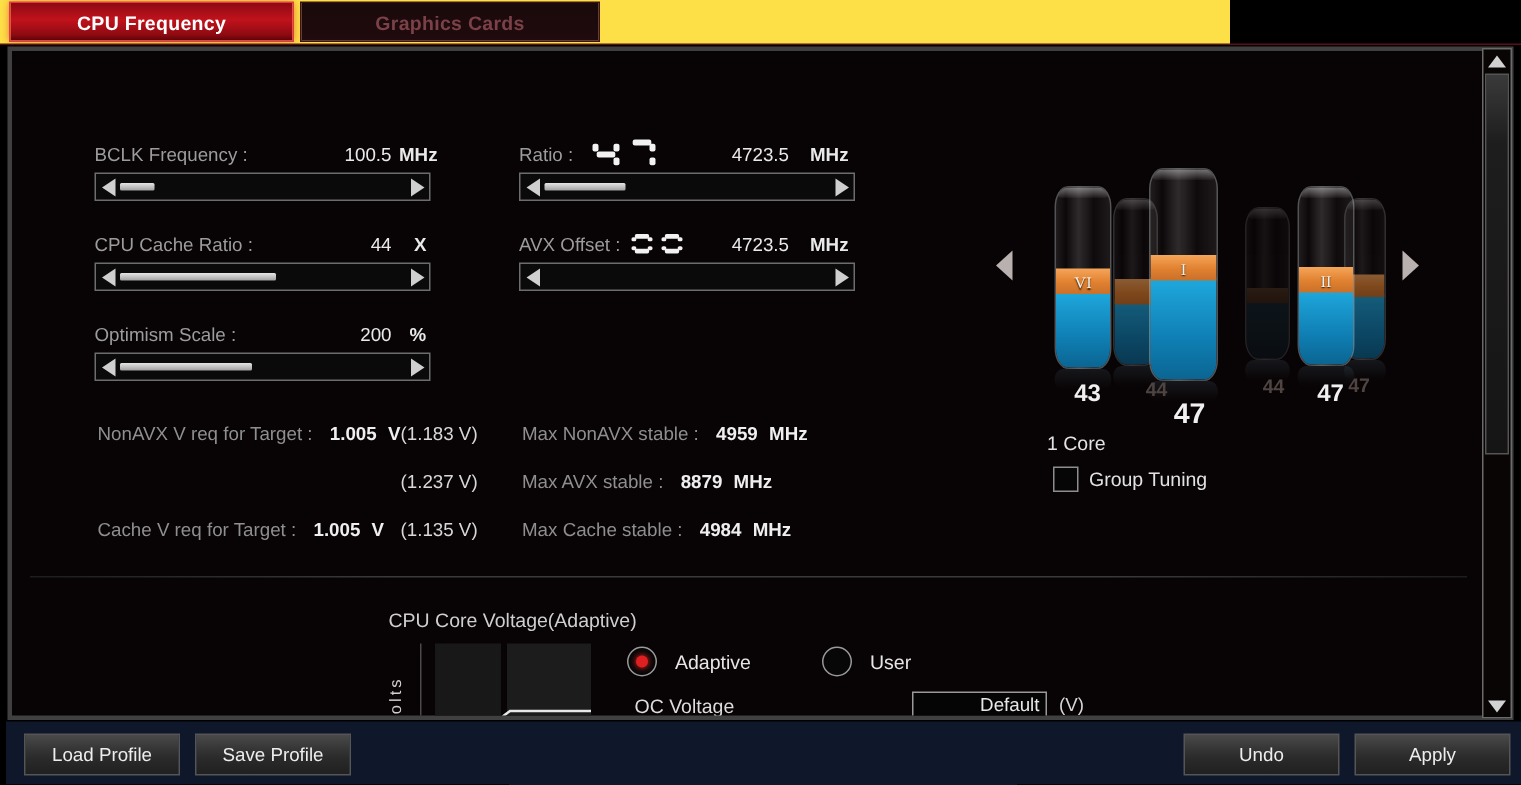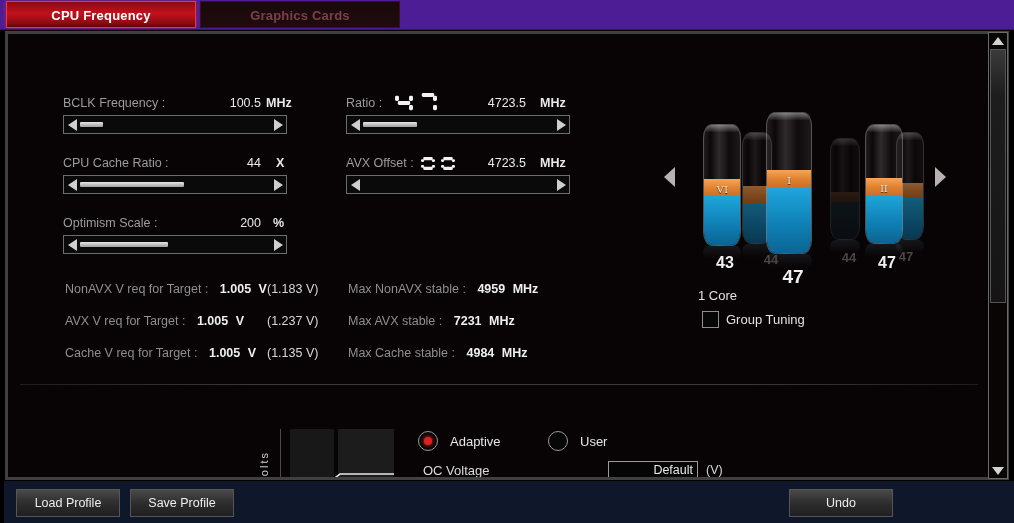--- a/index.html
+++ b/index.html
@@ -5,21 +5,21 @@
   * { box-sizing: border-box; margin:0; padding:0; }
   html,body { background:#000; }
   body {
     width:1014px; height:523px; overflow:hidden;
     font-family:"Liberation Sans", sans-serif;
     color:#d8d8d8;
     position:relative;
   }
 
   
-  .tabbar { position:absolute; left:0; top:0; width:1014px; height:30px; background:#4c1d95; }
+  .tabbar { position:absolute; left:0; top:0; width:820px; height:30px; background:#fde047; }
   .tab {
     position:absolute; top:1px; height:27px; line-height:27px;
     text-align:center; font-size:13px; font-weight:bold;
     letter-spacing:.2px;
   }
   .tab.active {
     left:6px; width:190px; color:#ffffff;
     background:linear-gradient(180deg,#8d0a12 0%, #c1121c 45%, #8e0a11 85%, #5a0509 100%);
     border:1px solid #e03a42;
     box-shadow:0 0 5px rgba(220,40,50,.55);
@@ -292,29 +292,24 @@
     <span class="ro-val" style="margin-left:8px;">1.005</span>
     <span class="ro-val" style="margin-left:4px;">V</span>
   </div>
   <div class="readout" style="left:259px; top:248px;">(1.183  V)</div>
   <div class="readout" style="left:340px; top:248px;">
     <span class="ro-label">Max NonAVX stable :</span>
     <span class="ro-val" style="margin-left:8px;">4959</span>
     <span class="ro-val" style="margin-left:4px;">MHz</span>
   </div>
 
-  <div class="readout" style="left:57px; top:280px;">
-    <span class="ro-label">AVX V req for Target :</span>
-    <span class="ro-val" style="margin-left:8px;">1.005</span>
-    <span class="ro-val" style="margin-left:4px;">V</span>
-  </div>
   <div class="readout" style="left:259px; top:280px;">(1.237  V)</div>
   <div class="readout" style="left:340px; top:280px;">
     <span class="ro-label">Max AVX stable :</span>
-    <span class="ro-val" style="margin-left:8px;">7231</span>
+    <span class="ro-val" style="margin-left:8px;">8879</span>
     <span class="ro-val" style="margin-left:4px;">MHz</span>
   </div>
 
   <div class="readout" style="left:57px; top:312px;">
     <span class="ro-label">Cache V req for Target :</span>
     <span class="ro-val" style="margin-left:8px;">1.005</span>
     <span class="ro-val" style="margin-left:4px;">V</span>
   </div>
   <div class="readout" style="left:259px; top:312px;">(1.135  V)</div>
   <div class="readout" style="left:340px; top:312px;">
@@ -388,20 +383,21 @@
           <div class="tube-num" style="left: 204px; top: 160px; width: 50px; font-size: 16px; z-index: 4; color: rgb(240, 240, 240);">47</div>
         </div>
   </div>
 
   <div class="core-count">1 Core</div>
   <div class="grp">
     <div class="box"></div>
     <div class="txt">Group Tuning</div>
   </div>
 
+  <div class="vheading">CPU Core Voltage(Adaptive)</div>
   <div class="vchart">
     <div class="ylab">volts</div>
     <div class="band1"></div>
     <div class="band2"></div>
     <div class="axis"></div>
     <svg width="136" height="85">
       <polyline points="48,85 56,74 62,66 70,56 78,48 82,45 136,45" fill="none" stroke="#e8e8e8" stroke-width="1.6"></polyline>
     </svg>
   </div>
 
@@ -426,13 +422,14 @@
 <div class="scroll">
   <div class="sb-btn up"></div>
   <div class="sb-thumb"></div>
   <div class="sb-btn down"></div>
 </div>
 
 <div class="footer">
   <div class="btn load">Load Profile</div>
   <div class="btn save">Save Profile</div>
   <div class="btn undo">Undo</div>
+  <div class="btn apply">Apply</div>
 </div>
 
 </body></html>

